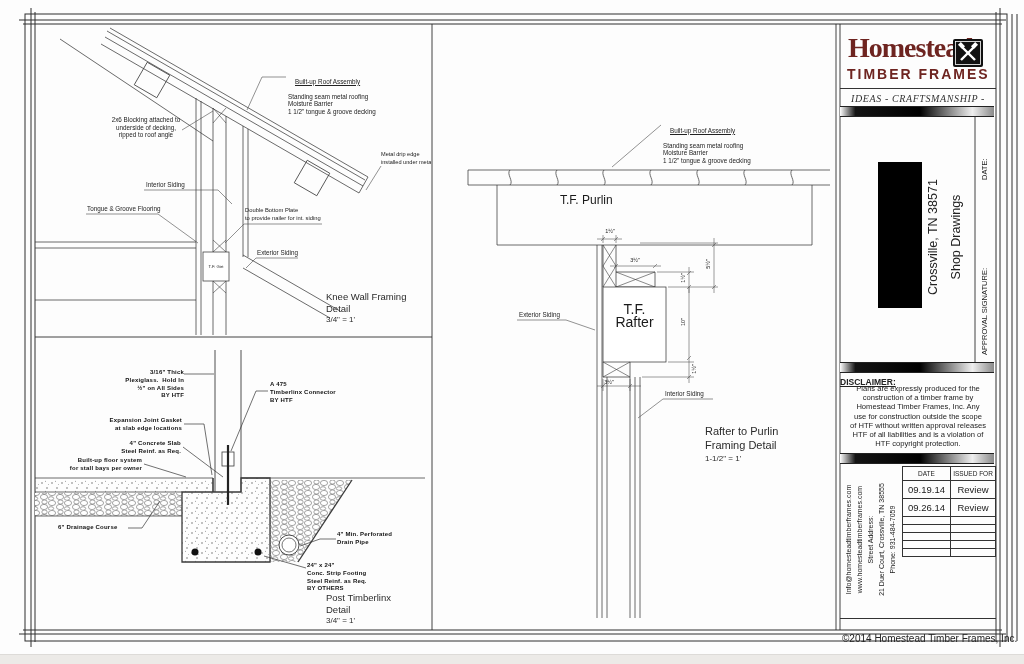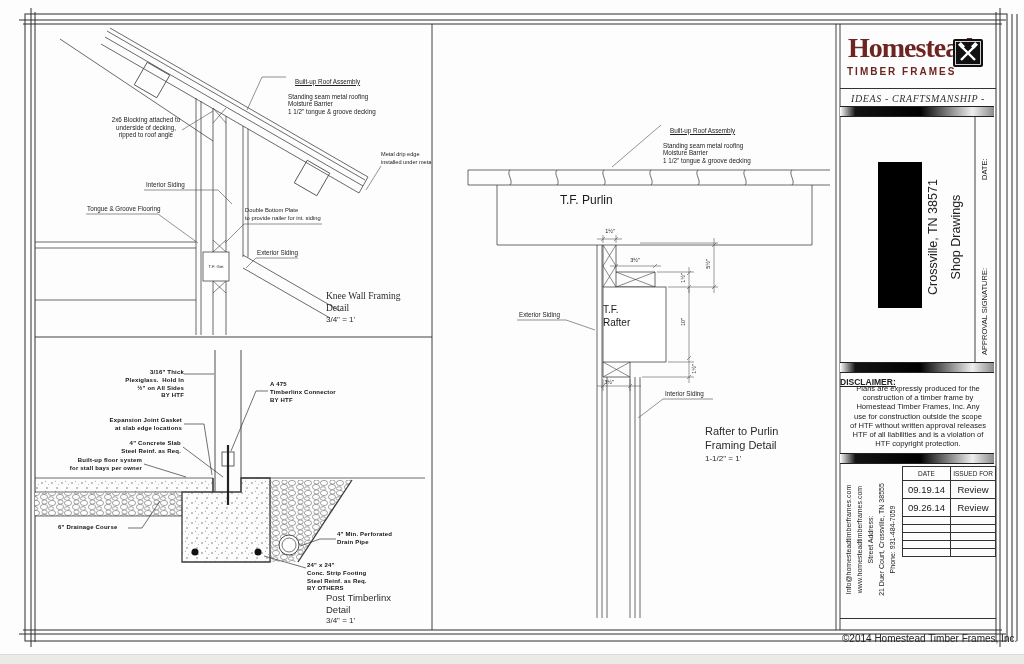--- a/index.html
+++ b/index.html
@@ -127,21 +127,21 @@
 underside of decking,
 ripped to roof angle</div>
   <div class="lbl" style="left:381px;top:151px;width:50px;overflow:hidden;font-size:5.6px;">Metal drip edge
 installed under metal ro</div>
   <div class="lbl" style="left:146px;top:181px;">Interior Siding</div>
   <div class="lbl" style="left:87px;top:205px;">Tongue &amp; Groove Flooring</div>
   <div class="lbl" style="left:245px;top:207px;font-size:5.8px;">Double Bottom Plate
 to provide nailer for int. siding</div>
   <div class="lbl" style="left:257px;top:249px;">Exterior Siding</div>
   <div class="lbl" style="left:203px;top:263px;width:26px;text-align:center;font-size:4.3px;">T.F. Girt</div>
-  <div class="ttl" style="left:326px;top:291px;font-family:Liberation Serif, serif;">Knee Wall Framing
+  <div class="ttl" style="left:326px;top:291px;">Knee Wall Framing
 Detail</div>
   <div class="scale" style="left:326px;top:315px;">3/4" = 1'</div>
 
   <div class="lblb" style="right:840px;top:369px;text-align:right;">3/16" Thick
 Plexiglass.  Hold In
 ½" on All Sides
 BY HTF</div>
   <div class="lblb" style="left:270px;top:381px;">A 475
 Timberlinx Connector
 BY HTF</div>
@@ -162,21 +162,21 @@
 Detail</div>
   <div class="scale" style="left:326px;top:616px;">3/4" = 1'</div>
 
   <div class="lbl" style="left:663px;top:119px;">
     <span class="u">Built-up Roof Assembly</span>
     <div class="pre">Standing seam metal roofing
 Moisture Barrier
 1 1/2" tongue &amp; groove decking</div>
   </div>
   <div class="abs" style="left:560px;top:193px;font-size:12px;">T.F. Purlin</div>
-  <div class="abs pre" style="left:603px;top:303px;width:63px;font-size:10px;line-height:13px;">T.F.
+  <div class="abs pre" style="left:603px;top:303px;width:63px;text-align:center;font-size:14px;line-height:13px;">T.F.
 Rafter</div>
   <div class="lbl" style="left:519px;top:311px;">Exterior Siding</div>
   <div class="lbl" style="left:665px;top:390px;">Interior Siding</div>
   <div class="abs pre" style="left:705px;top:424px;font-size:11px;line-height:14px;color:#2b2b2b;">Rafter to Purlin
 Framing Detail</div>
   <div class="scale" style="left:705px;top:454px;">1-1/2" = 1'</div>
 
   <div class="dim" style="left:597px;top:228px;width:26px;">1½"</div>
   <div class="dim" style="left:612px;top:257px;width:46px;">3½"</div>
   <div class="dim rot" style="left:671px;top:275px;width:24px;">1½"</div>
@@ -192,21 +192,21 @@
       <div class="abs" style="left:113px;top:15px;">
         <svg width="30" height="28">
           <rect x="0" y="0" width="30" height="28" rx="2" fill="#111"></rect>
           <rect x="2.5" y="2.5" width="25" height="23" fill="none" stroke="#fff" stroke-width=".8"></rect>
           <line x1="8" y1="21" x2="22" y2="7" stroke="#fff" stroke-width="2.4"></line>
           <line x1="8" y1="7" x2="22" y2="21" stroke="#fff" stroke-width="2.4"></line>
           <rect x="5.5" y="4.5" width="6" height="4" fill="#fff" transform="rotate(45 8.5 6.5)"></rect>
           <rect x="18.5" y="4.5" width="6" height="4" fill="#fff" transform="rotate(-45 21.5 6.5)"></rect>
         </svg>
       </div>
-      <div class="abs" style="left:7px;top:42px;font-size:10px;font-weight:bold;color:#6e2420;letter-spacing:2px;">TIMBER FRAMES</div>
+      <div class="abs" style="left:7px;top:42px;font-size:14px;font-weight:bold;color:#6e2420;letter-spacing:2px;">TIMBER FRAMES</div>
     </div>
 
     <div class="abs" style="left:0;top:64px;width:156px;height:18px;border-top:1px solid #333;">
       <div class="abs" style="left:0;top:4px;width:156px;text-align:center;font-family:'Liberation Serif',serif;font-style:italic;font-size:10px;letter-spacing:.6px;color:#333;">IDEAS - CRAFTSMANSHIP - NATURALLY</div>
     </div>
     <div class="gradbar" style="left:0;top:82px;width:154px;"></div>
 
     <div class="abs" style="left:0;top:93px;width:156px;height:245px;">
       <div class="abs" style="left:38px;top:45px;width:44px;height:146px;background:#000;"></div>
       <div class="abs rot" style="left:4px;top:112px;width:180px;height:16px;text-align:center;font-size:12.5px;color:#222;">Crossville, TN 38571</div>

